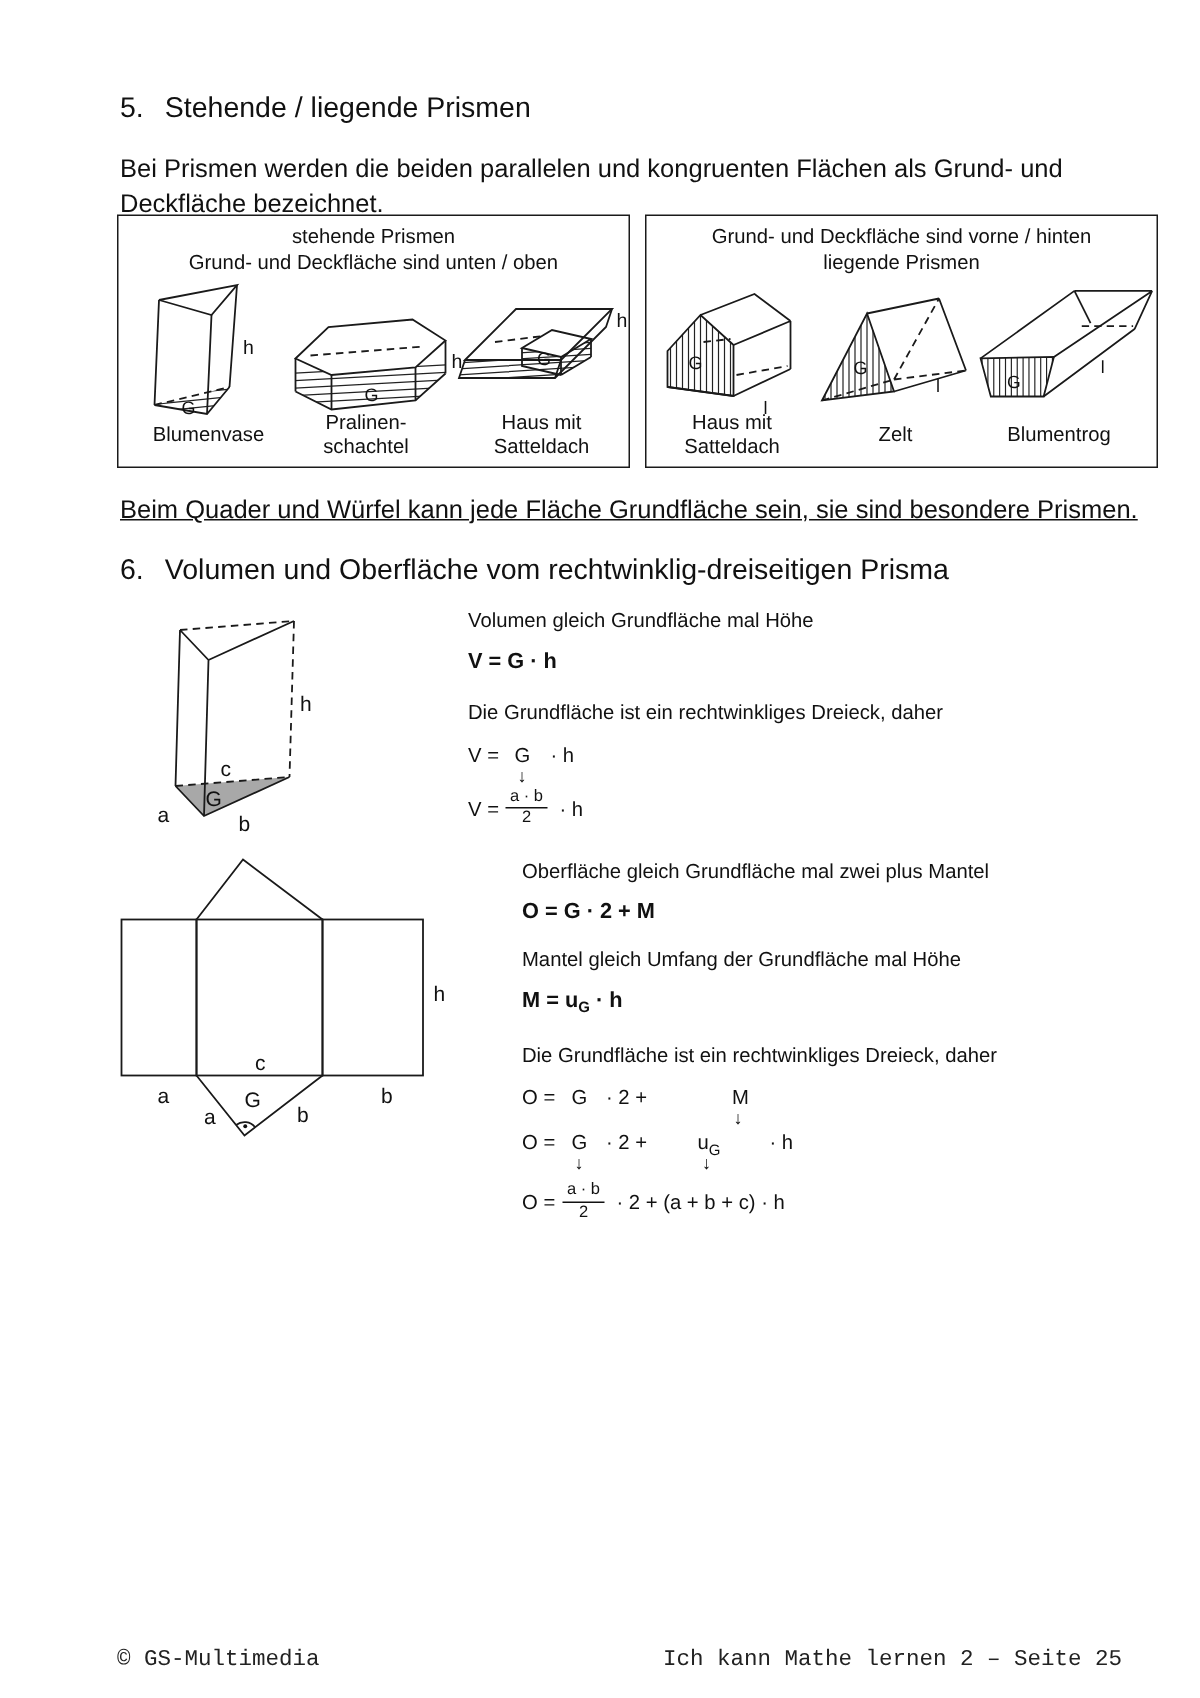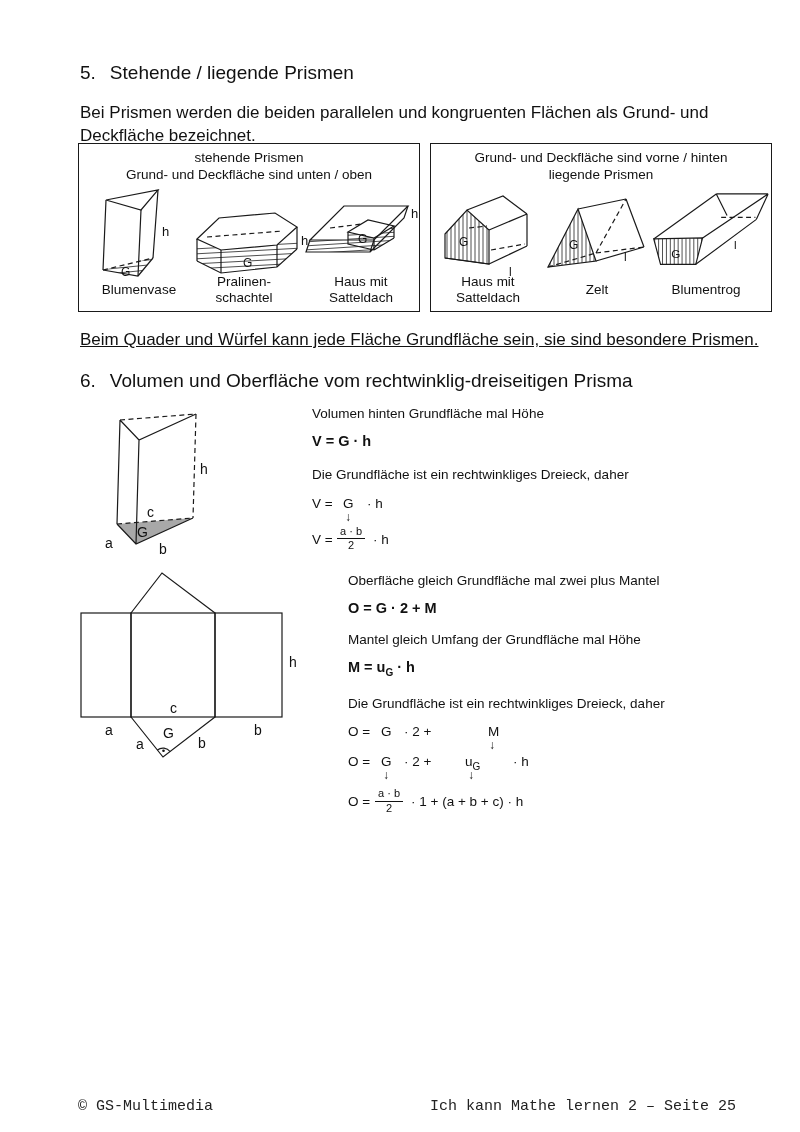--- a/index.html
+++ b/index.html
@@ -193,21 +193,21 @@
     <path class="lnd" d="M25,24 L101,18 M101,18 L98,122 M22,128 L98,122"></path>
     <path class="ln" d="M25,24 L44,44 L101,18 M25,24 L22,128 M44,44 L41,148 M22,128 L41,148 L98,122"></path>
     <text x="105" y="78" font-size="14">h</text>
     <text x="52" y="121" font-size="14">c</text>
     <text x="42" y="141" font-size="14">G</text>
     <text x="10" y="152" font-size="14">a</text>
     <text x="64" y="158" font-size="14">b</text>
   </svg>
 
   <div class="abs fblock" style="left:312px;top:405px;width:440px;">
-    <p class="lead">Volumen hinten Grundfläche mal Höhe</p>
+    <p class="lead">Volumen gleich Grundfläche mal Höhe</p>
     <p class="bold">V = G · h</p>
     <p class="lead2">Die Grundfläche ist ein rechtwinkliges Dreieck, daher</p>
     <div class="deriv" style="height:66px;">
       <span class="dcell" style="left:0;top:0;">V =</span>
       <span class="dcell" style="left:31px;top:0;">G</span>
       <span class="dcell" style="left:55px;top:0;">· h</span>
       <span class="darrow" style="left:33px;top:15px;">↓</span>
       <span class="dcell" style="left:0;top:36px;">V =</span>
       <span class="frac" style="left:25px;top:29px;">
         <span class="num">a · b</span>
@@ -251,20 +251,20 @@
       <span class="dcell" style="left:56px;top:30px;">· 2 +</span>
       <span class="dcell" style="left:117px;top:30px;"><span>u</span><sub>G</sub></span>
       <span class="dcell" style="left:165px;top:30px;">· h</span>
       <span class="darrow" style="left:35px;top:45px;">↓</span>
       <span class="darrow" style="left:120px;top:45px;">↓</span>
       <span class="dcell" style="left:0;top:70px;">O =</span>
       <span class="frac" style="left:27px;top:63px;">
         <span class="num">a · b</span>
         <span class="den">2</span>
       </span>
-      <span class="dcell" style="left:63px;top:70px;">· 1 + (a + b + c) · h</span>
+      <span class="dcell" style="left:63px;top:70px;">· 2 + (a + b + c) · h</span>
     </div>
   </div>
 
   <div class="abs footer" style="left:78px;top:1098px;">© GS-Multimedia</div>
-  <div class="abs footer" style="right:64px;top:1098px;margin-left:34px;">Ich kann Mathe lernen 2  –  Seite 25</div>
+  <div class="abs footer" style="right:52px;top:1098px;margin-left:34px;">Ich kann Mathe lernen 2  –  Seite 25</div>
 
 </div>
 
 </body></html>

